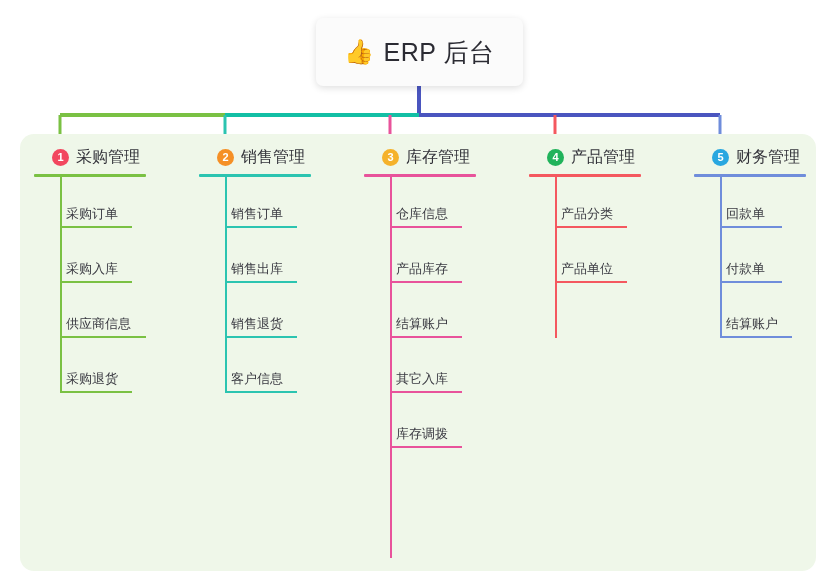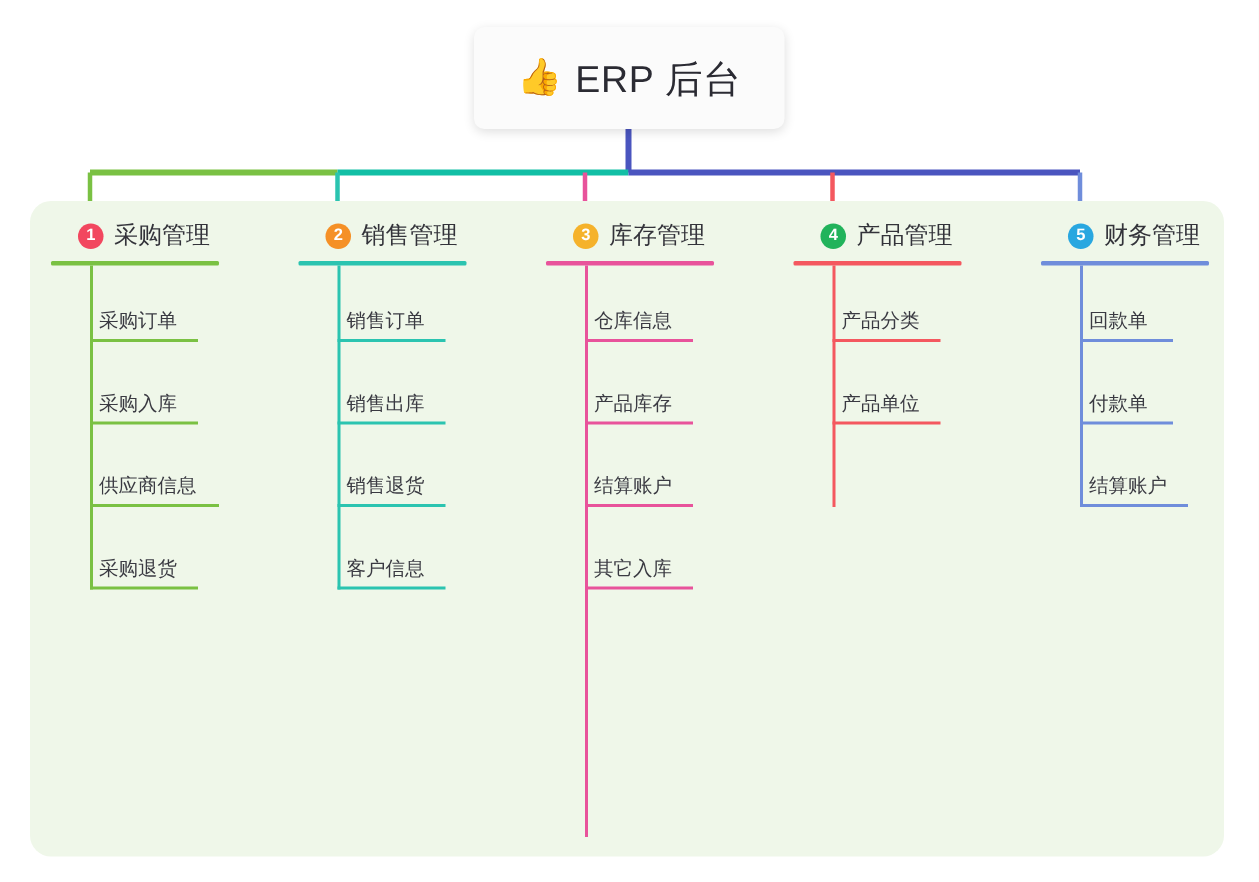--- a/index.html
+++ b/index.html
@@ -215,20 +215,24 @@
             <div class="item-rule" style="background: rgb(232, 83, 155); width: 72px;"></div>
           </div>
           <div class="item">
             <span class="item-label">结算账户</span>
             <div class="item-rule" style="background: rgb(232, 83, 155); width: 72px;"></div>
           </div>
           <div class="item">
             <span class="item-label">其它入库</span>
             <div class="item-rule" style="background: rgb(232, 83, 155); width: 72px;"></div>
           </div>
+          <div class="item">
+            <span class="item-label">库存调拨</span>
+            <div class="item-rule" style="background: rgb(232, 83, 155); width: 72px;"></div>
+          </div>
         </div>
       </div>
       <div class="column" style="left: 529px;">
         <div class="col-head">
           <span class="badge" style="background: rgb(33, 179, 91);">4</span>
           <span class="col-title">产品管理</span>
         </div>
         <div class="col-rule" style="background: rgb(244, 88, 95); width: 112px;"></div>
         <div class="items" style="height: 165px;">
           <div class="spine" style="background: rgb(244, 88, 95); height: 161px;"></div>

